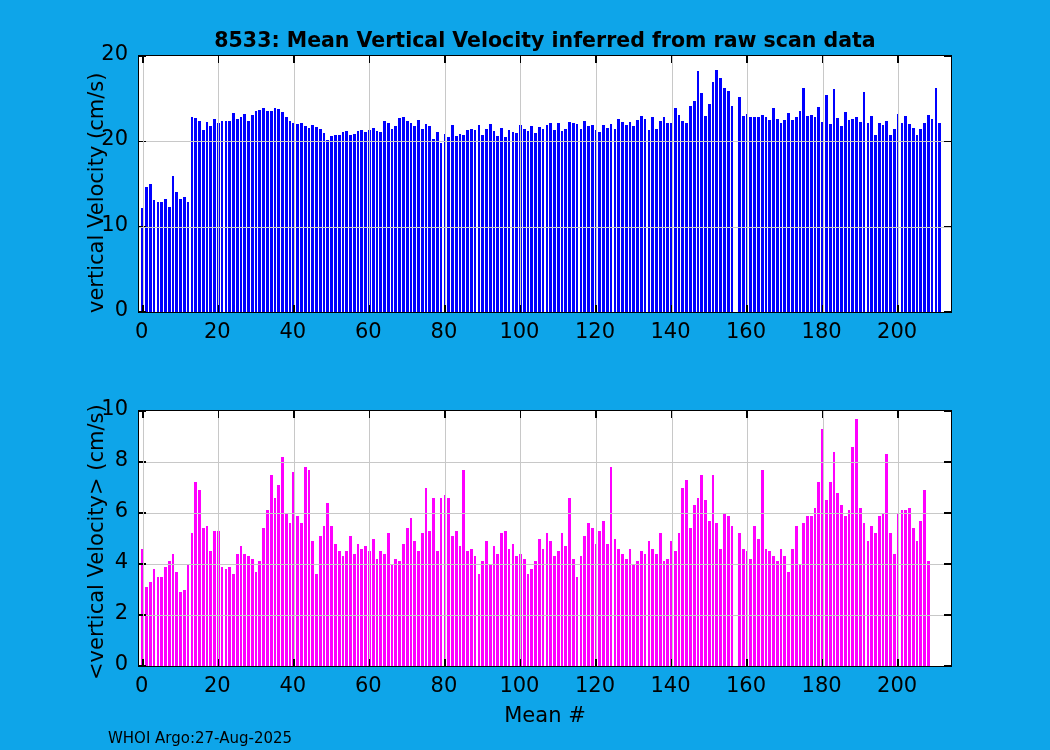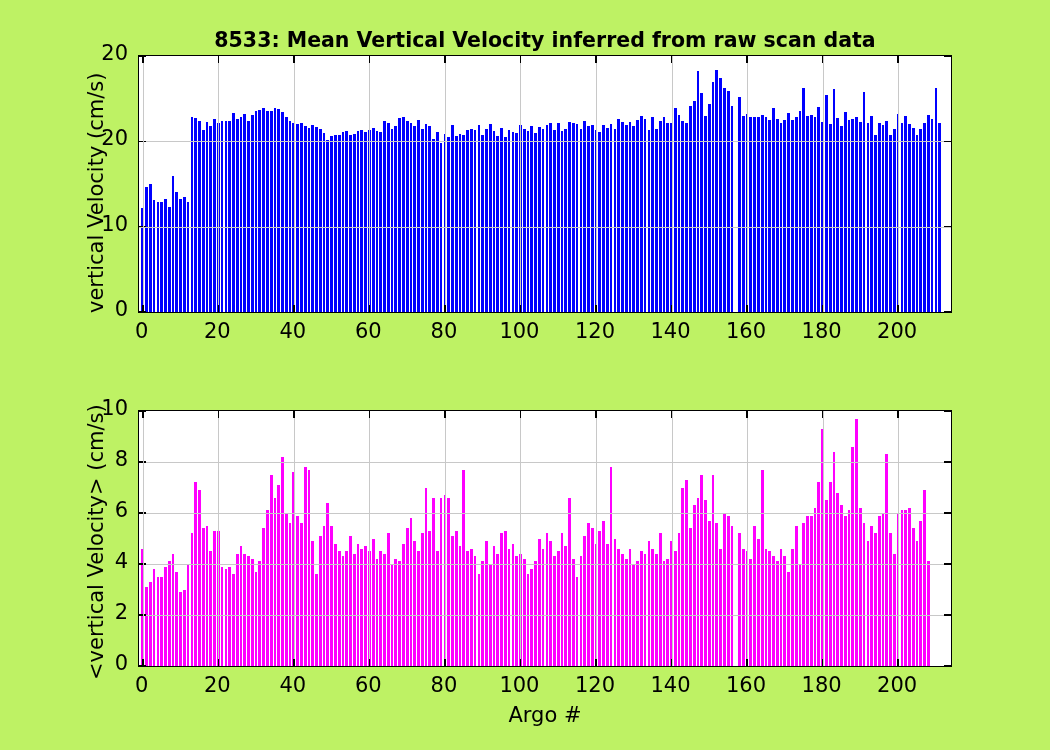--- a/index.html
+++ b/index.html
@@ -2,21 +2,21 @@
 <html><head>
 <meta charset="utf-8">
 <style>
   html, body {
     margin: 0; padding: 0;
     width: 1050px; height: 750px;
     background: #ffffff;
     font-family: "DejaVu Sans", sans-serif;
     overflow: hidden;
   }
-  #root { position: relative; width: 1050px; height: 750px; background: #bef264; }
+  #root { position: relative; width: 1050px; height: 750px; background: #0ea5e9; }
 
   .axes { position: absolute; box-sizing: border-box; border: 1.6px solid #000; background: #fff; }
 
   .plot-title {
     position: absolute;
     font-weight: bold;
     color: #000;
     white-space: nowrap;
     text-align: center;
   }
@@ -642,16 +642,17 @@
       <div class="xtick" style="left: 323.381px; width: 90px; top: 673px;">60</div>
       <div class="xtick" style="left: 398.916px; width: 90px; top: 673px;">80</div>
       <div class="xtick" style="left: 474.451px; width: 90px; top: 673px;">100</div>
       <div class="xtick" style="left: 549.986px; width: 90px; top: 673px;">120</div>
       <div class="xtick" style="left: 625.521px; width: 90px; top: 673px;">140</div>
       <div class="xtick" style="left: 701.056px; width: 90px; top: 673px;">160</div>
       <div class="xtick" style="left: 776.591px; width: 90px; top: 673px;">180</div>
       <div class="xtick" style="left: 852.126px; width: 90px; top: 673px;">200</div>
     </div>
 
-  <div class="xlabel" style="left:138px; top:703px; width:814px;">Argo #</div>
-
+  <div class="xlabel" style="left:138px; top:703px; width:814px;">Mean #</div>
+
+  <div class="footer" style="left:108px; top:729px;">WHOI Argo:27-Aug-2025</div>
 
 </div>
 
 </body></html>

